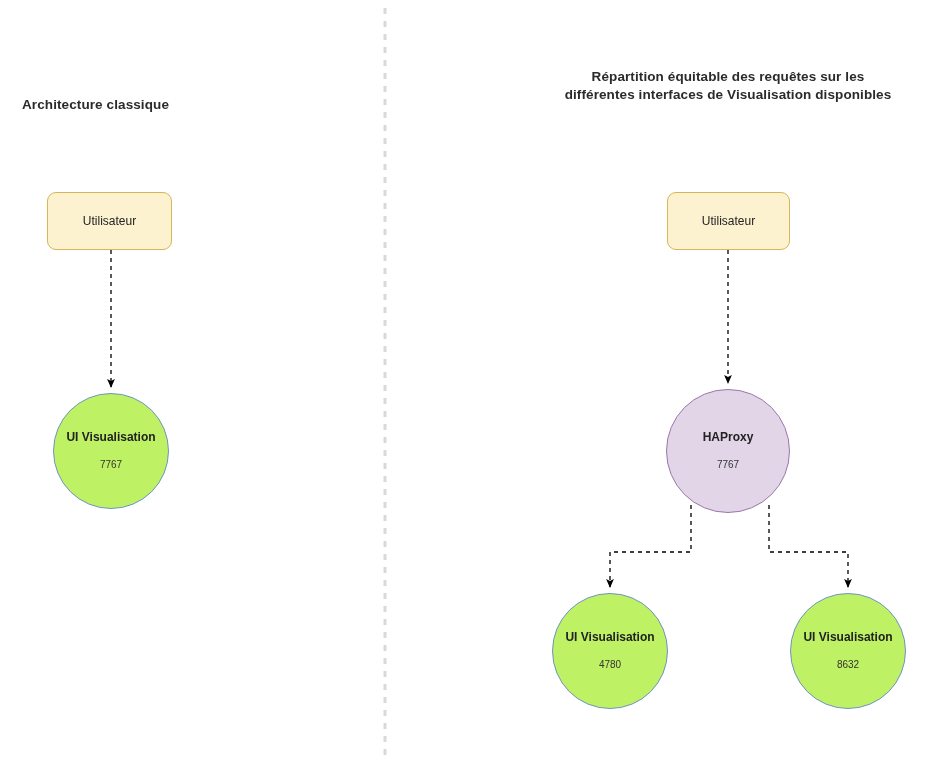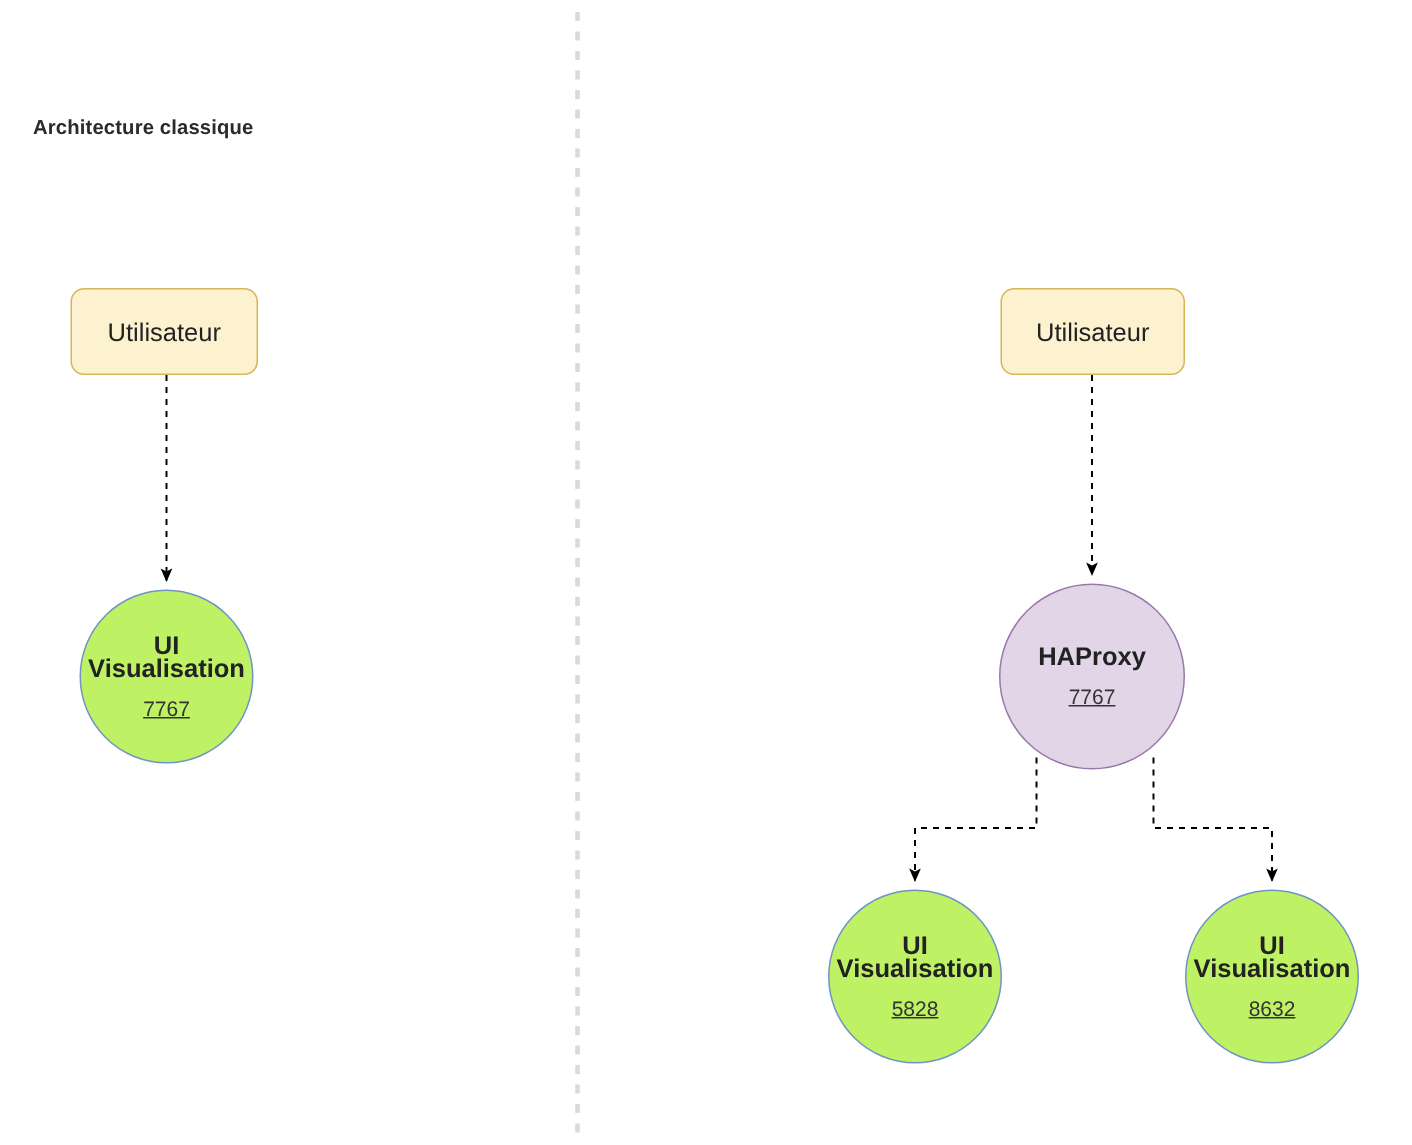--- a/index.html
+++ b/index.html
@@ -35,21 +35,21 @@
     position: absolute;
     font-size: 13.5px;
     font-weight: bold;
     color: #2b2b2b;
     line-height: 18px;
     letter-spacing: 0.1px;
     white-space: pre-line;
   }
   #title-left {
     left: 22px;
-    top: 76px;
+    top: 96px;
     text-align: left;
   }
   #title-right {
     left: 528px;
     top: 68px;
     width: 400px;
     text-align: center;
   }
 
   
@@ -74,33 +74,32 @@
   .circle-blue {
     background: #bef264;
     border: 1.4px solid #7093c4;
   }
   .circle-purple {
     background: #e1d5e7;
     border: 1.4px solid #9a78ab;
   }
 
   .node-label {
-    font-size: 17px;
+    font-size: 12px;
     color: #222222;
     line-height: 15px;
   }
   .node-label.bold {
     font-weight: bold;
   }
   .node-sub {
-    font-size: 14px;
+    font-size: 10px;
     color: #333333;
     line-height: 15px;
     margin-top: 12px;
-    text-decoration: underline;
   }
   .node-box .node-label {
     font-weight: normal;
   }
 </style>
 </head>
 <body>
 
 <div id="canvas">
 
@@ -117,20 +116,22 @@
 
     <path d="M 728 250 L 728 383" fill="none" stroke="#000000" stroke-width="1.3" stroke-dasharray="4 4" marker-end="url(#arrowhead)"></path>
 
     <path d="M 691 505 L 691 552 L 610 552 L 610 587" fill="none" stroke="#000000" stroke-width="1.3" stroke-dasharray="4 4" marker-end="url(#arrowhead)"></path>
 
     <path d="M 769 505 L 769 552 L 848 552 L 848 587" fill="none" stroke="#000000" stroke-width="1.3" stroke-dasharray="4 4" marker-end="url(#arrowhead)"></path>
   </svg>
 
   <div class="panel-title" id="title-left">Architecture classique</div>
 
+  <div class="panel-title" id="title-right">Répartition équitable des requêtes sur les
+différentes interfaces de Visualisation disponibles</div>
 
   <div class="node node-box" style="left:47px; top:192px; width:125px; height:58px;">
     <div class="node-label">Utilisateur</div>
   </div>
 
   <div class="node node-circle circle-blue" style="left:53px; top:393px; width:116px; height:116px;">
     <div class="node-label bold">UI Visualisation</div>
     <div class="node-sub">7767</div>
   </div>
 
@@ -138,21 +139,21 @@
     <div class="node-label">Utilisateur</div>
   </div>
 
   <div class="node node-circle circle-purple" style="left:666px; top:389px; width:124px; height:124px;">
     <div class="node-label bold">HAProxy</div>
     <div class="node-sub">7767</div>
   </div>
 
   <div class="node node-circle circle-blue" style="left:552px; top:593px; width:116px; height:116px;">
     <div class="node-label bold">UI Visualisation</div>
-    <div class="node-sub">5828</div>
+    <div class="node-sub">4780</div>
   </div>
 
   <div class="node node-circle circle-blue" style="left:790px; top:593px; width:116px; height:116px;">
     <div class="node-label bold">UI Visualisation</div>
     <div class="node-sub">8632</div>
   </div>
 
 </div>
 
 </body></html>

